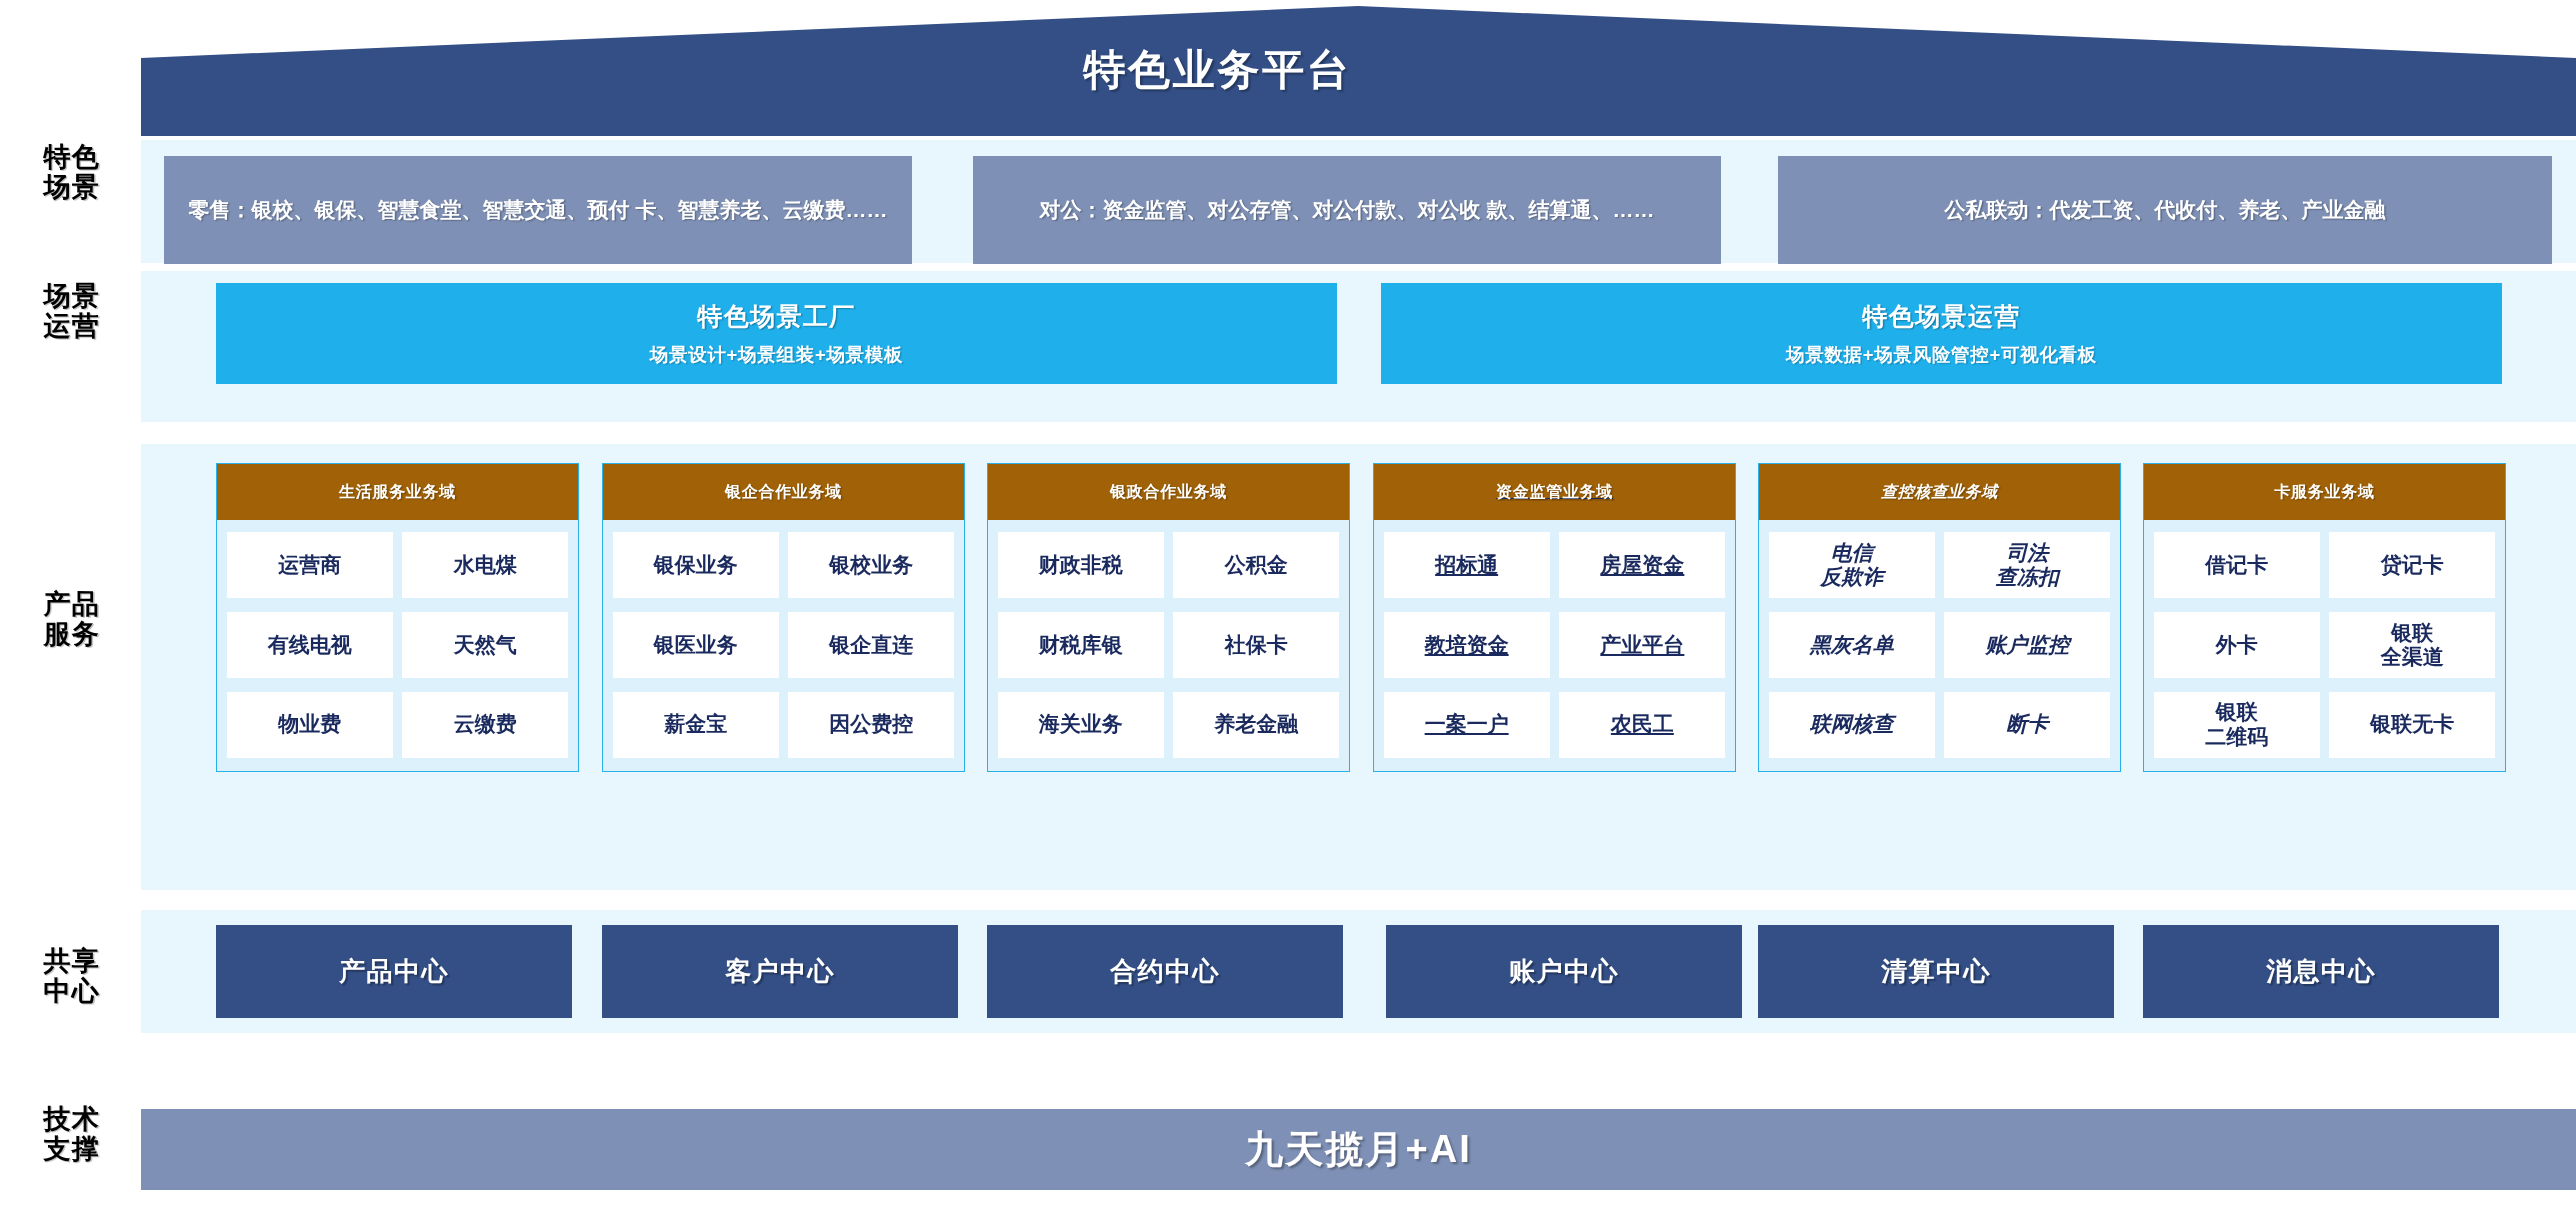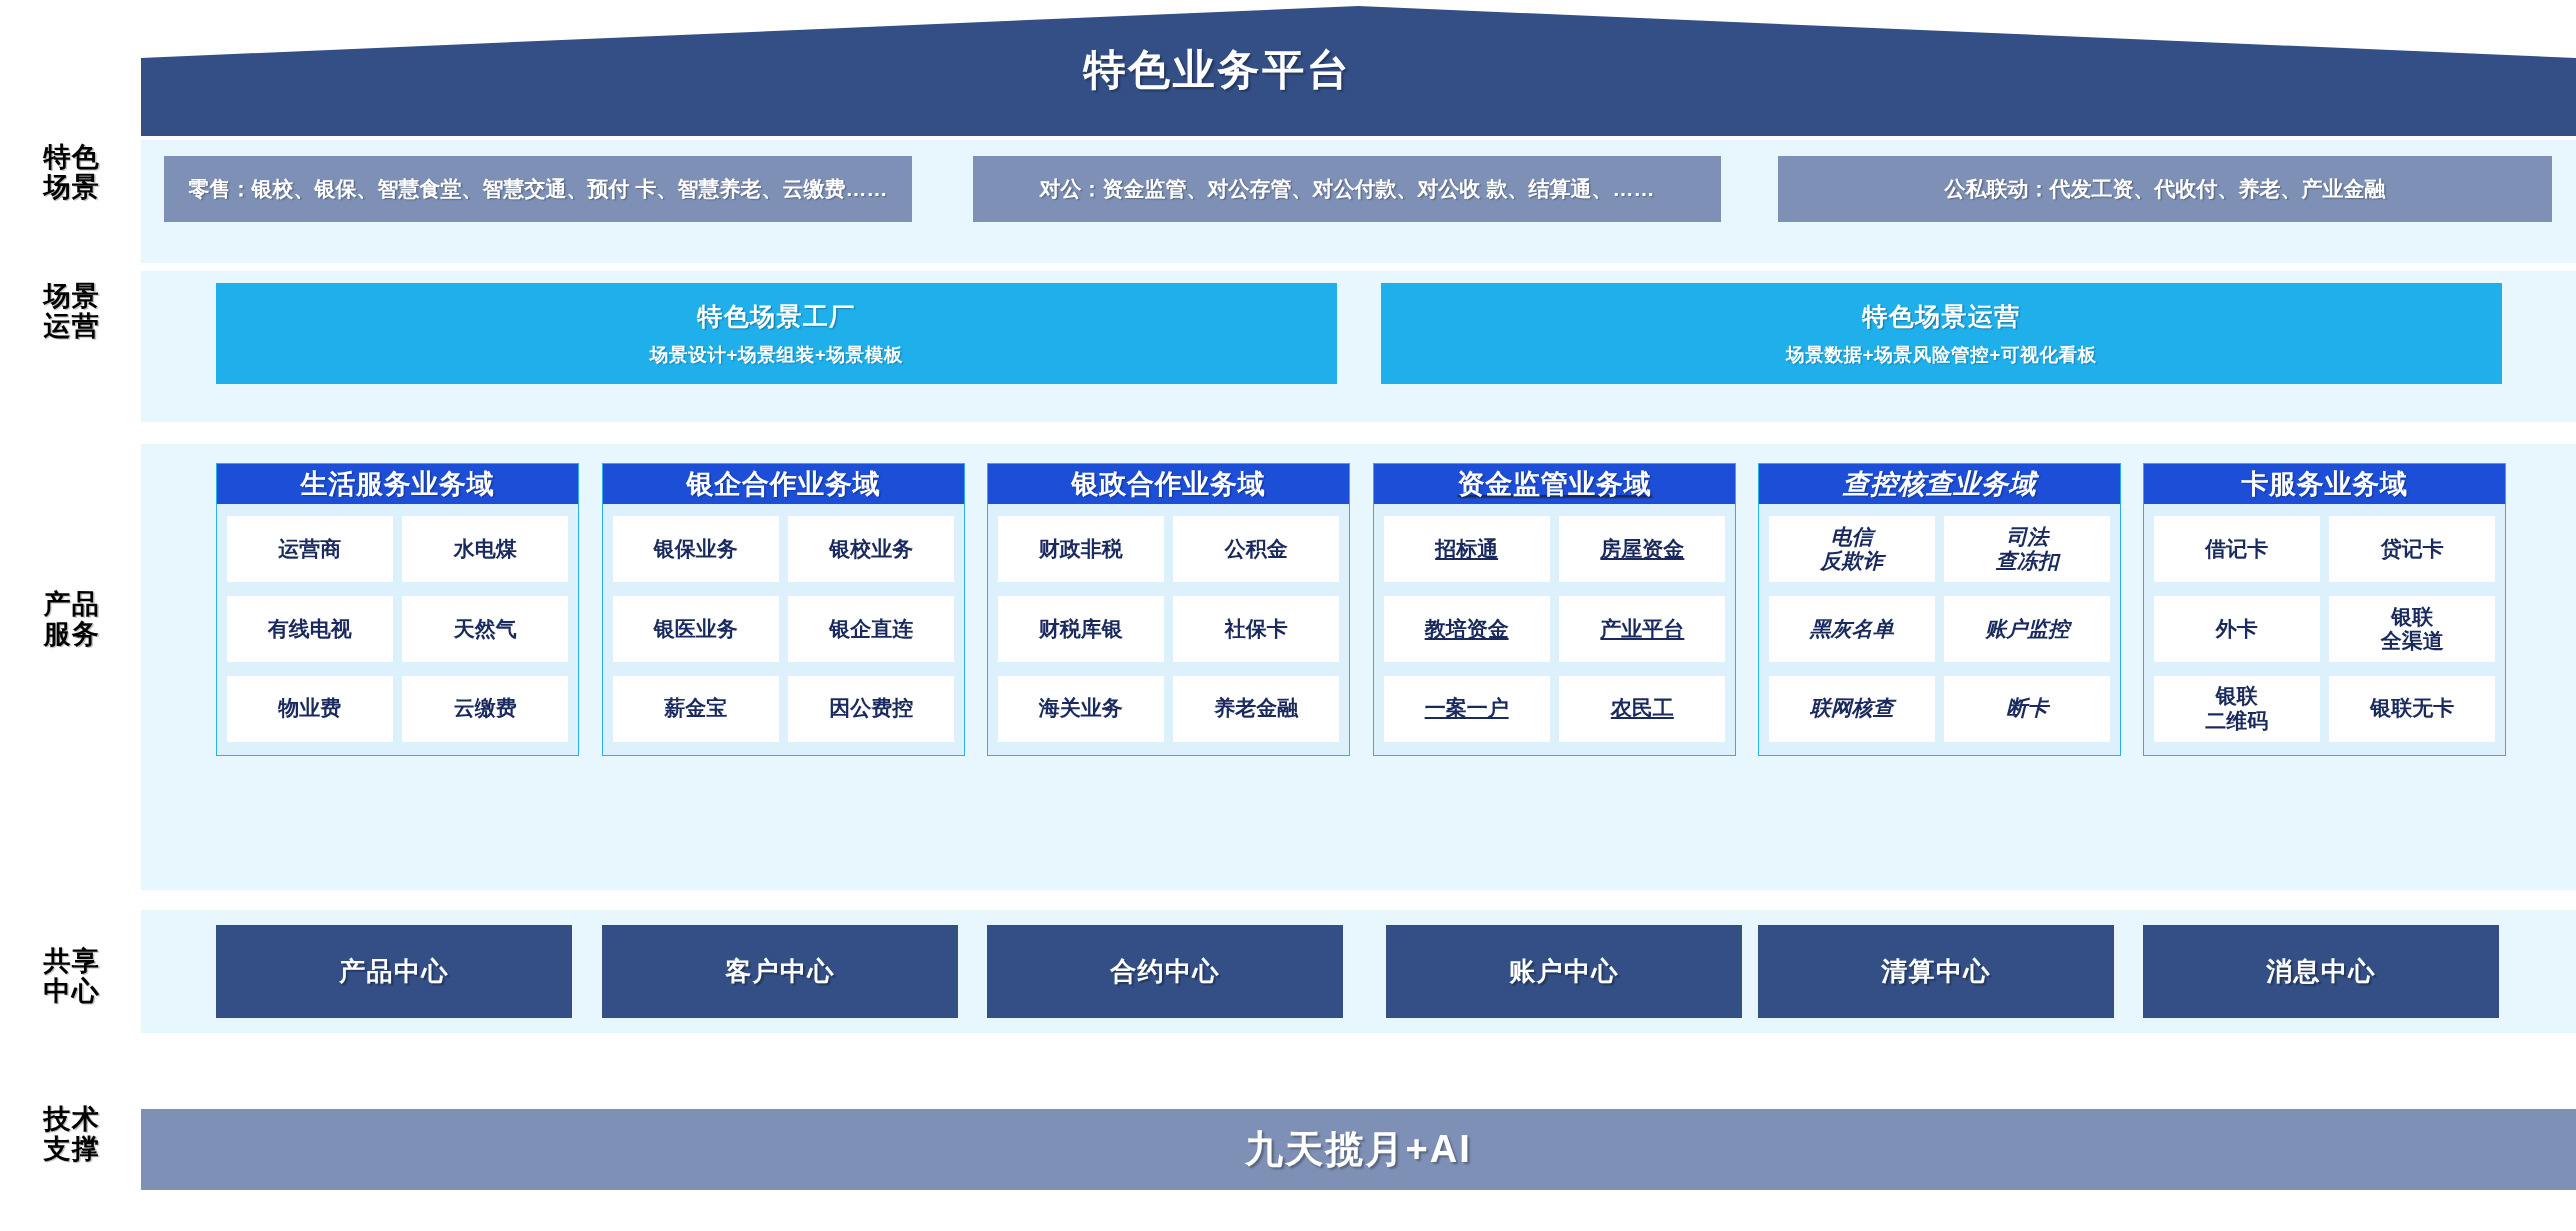--- a/index.html
+++ b/index.html
@@ -30,21 +30,21 @@
     font-size:27px;font-weight:bold;line-height:1.12;color:#000000;
     letter-spacing:1.4px;
     text-shadow:1.4px 1.4px 0.7px rgba(0,0,0,0.25);
   }
 
   
   .band{position:absolute;left:141px;width:2435px;background:#e8f6fd;}
 
   
   .scn-box{
-    position:absolute;top:16.4px;height:66px;
+    position:absolute;top:16.4px;height:108px;
     background:#7e90b5;
     display:flex;align-items:center;justify-content:center;
     color:#ffffff;font-size:21px;font-weight:bold;line-height:1.42;
     text-align:center;padding:0 9.6px;box-sizing:border-box;
     text-shadow:1.4px 1.4px 1.4px rgba(0,0,0,0.28);
   }
 
   
   .ops-box{
     position:absolute;top:12.3px;height:101px;
@@ -57,23 +57,23 @@
   .ops-sub{font-size:18.5px;font-weight:bold;letter-spacing:0.7px;
     text-shadow:1.4px 1.4px 1.4px rgba(0,0,0,0.22);}
 
   
   .domain{
     position:absolute;top:19px;width:363px;
     border:1.4px solid #2ab0e8;box-sizing:border-box;
     background:#ddf1fc;
   }
   .domain-head{
-    height:40px;background:#1d4ed8;
-    display:flex;align-items:center;justify-content:center;
-    color:#ffffff;font-size:27px;font-weight:bold;letter-spacing:0.7px;
+    height:56px;background:#a16207;
+    display:flex;align-items:center;justify-content:center;
+    color:#ffffff;font-size:16px;font-weight:bold;letter-spacing:0.7px;
     text-shadow:1.4px 1.4px 1.4px rgba(0,0,0,0.28);
   }
   .domain-grid{
     padding:12.3px 9.6px 13.7px 9.6px;
     display:grid;grid-template-columns:1fr 1fr;
     column-gap:9.6px;row-gap:13.7px;
   }
   .chip{
     background:#ffffff;height:66px;
     display:flex;align-items:center;justify-content:center;

